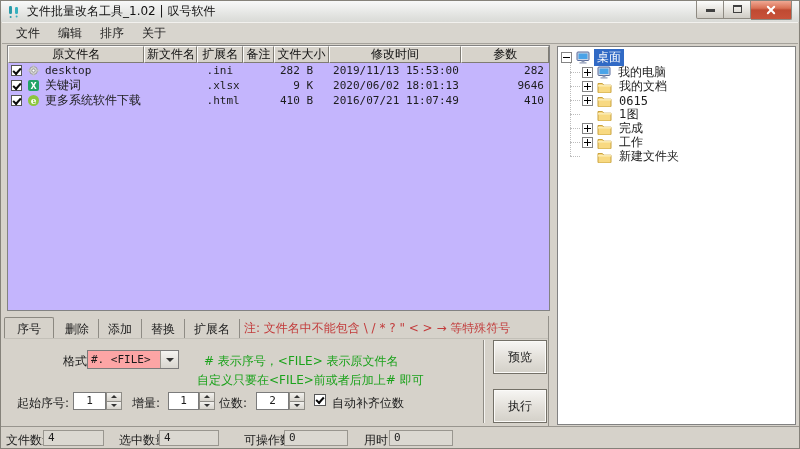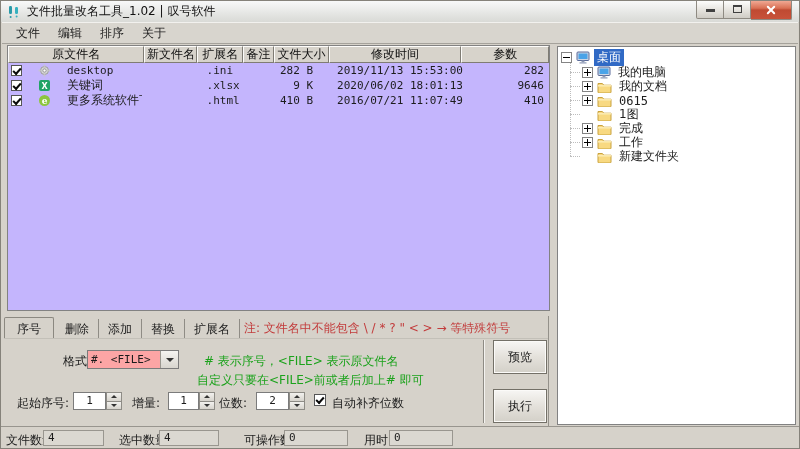--- a/index.html
+++ b/index.html
@@ -38,26 +38,26 @@
   .ftable{position:absolute;left:6px;top:44px;width:543px;height:266px;background:#c4b5fd;
     border:1px solid #828282;box-sizing:border-box;overflow:hidden;}
   .thead{display:flex;height:17px;}
   .th{box-sizing:border-box;background:#d7d3cb;color:#111;
     border-top:1px solid #fdfcfa;border-left:1px solid #fdfcfa;
     border-right:1px solid #7f7c74;border-bottom:1px solid #7f7c74;
     display:flex;align-items:center;justify-content:center;overflow:hidden;white-space:nowrap;}
   .w0{width:137px}.w1{width:53px}.w2{width:46px}.w3{width:31px}.w4{width:55px}.w5{width:133px}.w6{width:88px}
   .trow{display:flex;height:15px;align-items:center;}
   .cell{box-sizing:border-box;overflow:hidden;white-space:nowrap;}
-  .c0{width:137px;display:flex;align-items:center;padding-left:3px;gap:16px;}
+  .c0{width:137px;display:flex;align-items:center;padding-left:3px;gap:5px;}
   .c1{width:53px}
   .c2{width:46px;padding-left:13px;}
   .c3{width:31px}
   .c4{width:55px;text-align:right;padding-right:10px;}
-  .c5{width:133px;text-align:right;margin-left:10px;}
+  .c5{width:133px;text-align:left;margin-left:10px;}
   .c6{width:88px;text-align:right;padding-right:5px;}
   .checkbox{width:11px;height:11px;background:#fff;border:1px solid #555;position:relative;flex:none;box-sizing:border-box;}
   .checkbox.checked::after{content:'';position:absolute;left:1px;top:2px;width:6px;height:3px;
     border-left:2px solid #0a0a0a;border-bottom:2px solid #0a0a0a;transform:rotate(-48deg);}
   .ficon{flex:none;}
 
   
   .tree{position:absolute;left:556px;top:45px;width:239px;height:379px;background:#fff;
     border:1px solid #828282;box-sizing:border-box;}
   .ti{position:absolute;left:0;right:0;height:15px;display:flex;align-items:center;}

